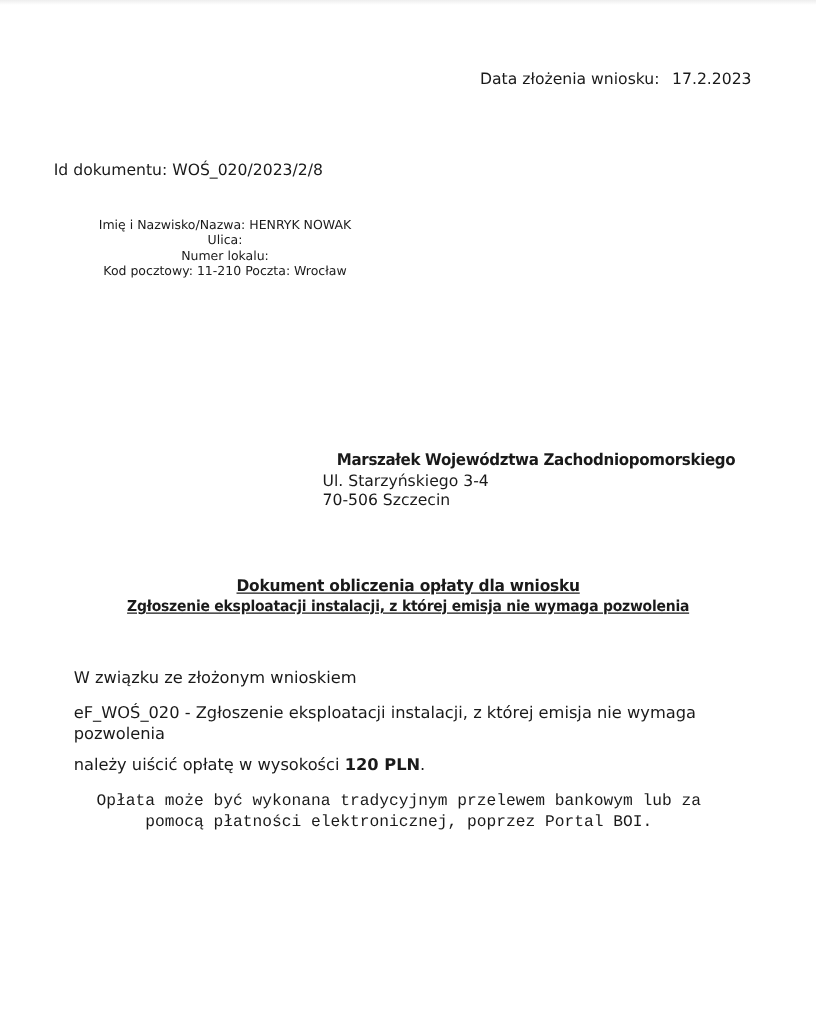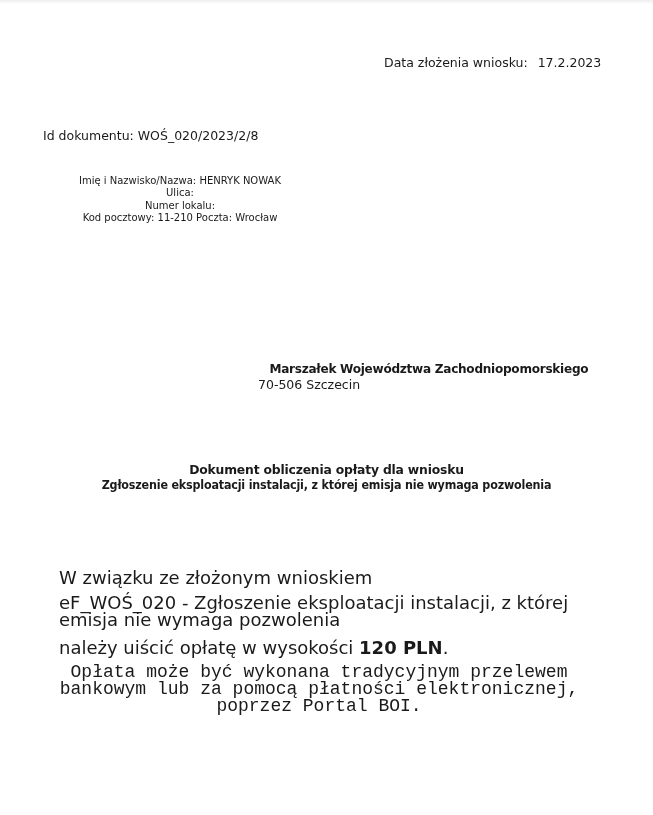--- a/index.html
+++ b/index.html
@@ -19,25 +19,25 @@
   .recipient {
     left: 258px; top: 361px; width: 326px; text-align: left;
     font-size: 12.5px; line-height: 15.5px;
   }
   .recipient .name {
     font-weight: bold; font-size: 13px; letter-spacing: -0.3px;
     display: block; transform: scaleX(0.93); transform-origin: center;
   }
   .title-block {
     left: 0; top: 462px; width: 653px; text-align: center;
-    font-weight: bold; letter-spacing: -0.2px;
+    font-weight: bold; letter-spacing: -0.2px; text-decoration: underline;
   }
   .title-block .t1 { font-size: 13px; line-height: 16px; display: block; transform: scaleX(0.95); }
   .title-block .t2 { font-size: 12px; line-height: 15px; display: block; transform: scaleX(0.93); }
-  .body-text { font-size: 18px; margin-top: 32px; }
+  .body-text { font-size: 13px; }
   .p1 { left: 59px; top: 535px; }
   .p2 { left: 59px; top: 562px; width: 535px; text-align: left; line-height: 17px; white-space: normal; }
   .p3 { left: 59px; top: 605px; }
   .p3 b { font-weight: bold; }
   .p4 { left: 59px; top: 632px; line-height: 17px; white-space: normal; width: 520px; font-family: Liberation Mono, monospace; }
   .row { display: block; }
 </style>
 </head>
 <body>
 
@@ -54,20 +54,21 @@
 
 <div class="abs applicant">
   <span class="row">Imię i Nazwisko/Nazwa: HENRYK NOWAK</span>
   <span class="row">Ulica:</span>
   <span class="row">Numer lokalu:</span>
   <span class="row">Kod pocztowy: 11-210 Poczta: Wrocław</span>
 </div>
 
 <div class="abs recipient">
   <span class="name">Marszałek Województwa Zachodniopomorskiego</span>
+  <span class="row">Ul. Starzyńskiego 3-4</span>
   <span class="row">70-506 Szczecin</span>
 </div>
 
 <div class="abs title-block">
   <span class="t1">Dokument obliczenia opłaty dla wniosku</span>
   <span class="t2">Zgłoszenie eksploatacji instalacji, z której emisja nie wymaga pozwolenia</span>
 </div>
 
 <div class="abs body-text p1">W związku ze złożonym wnioskiem</div>
 

